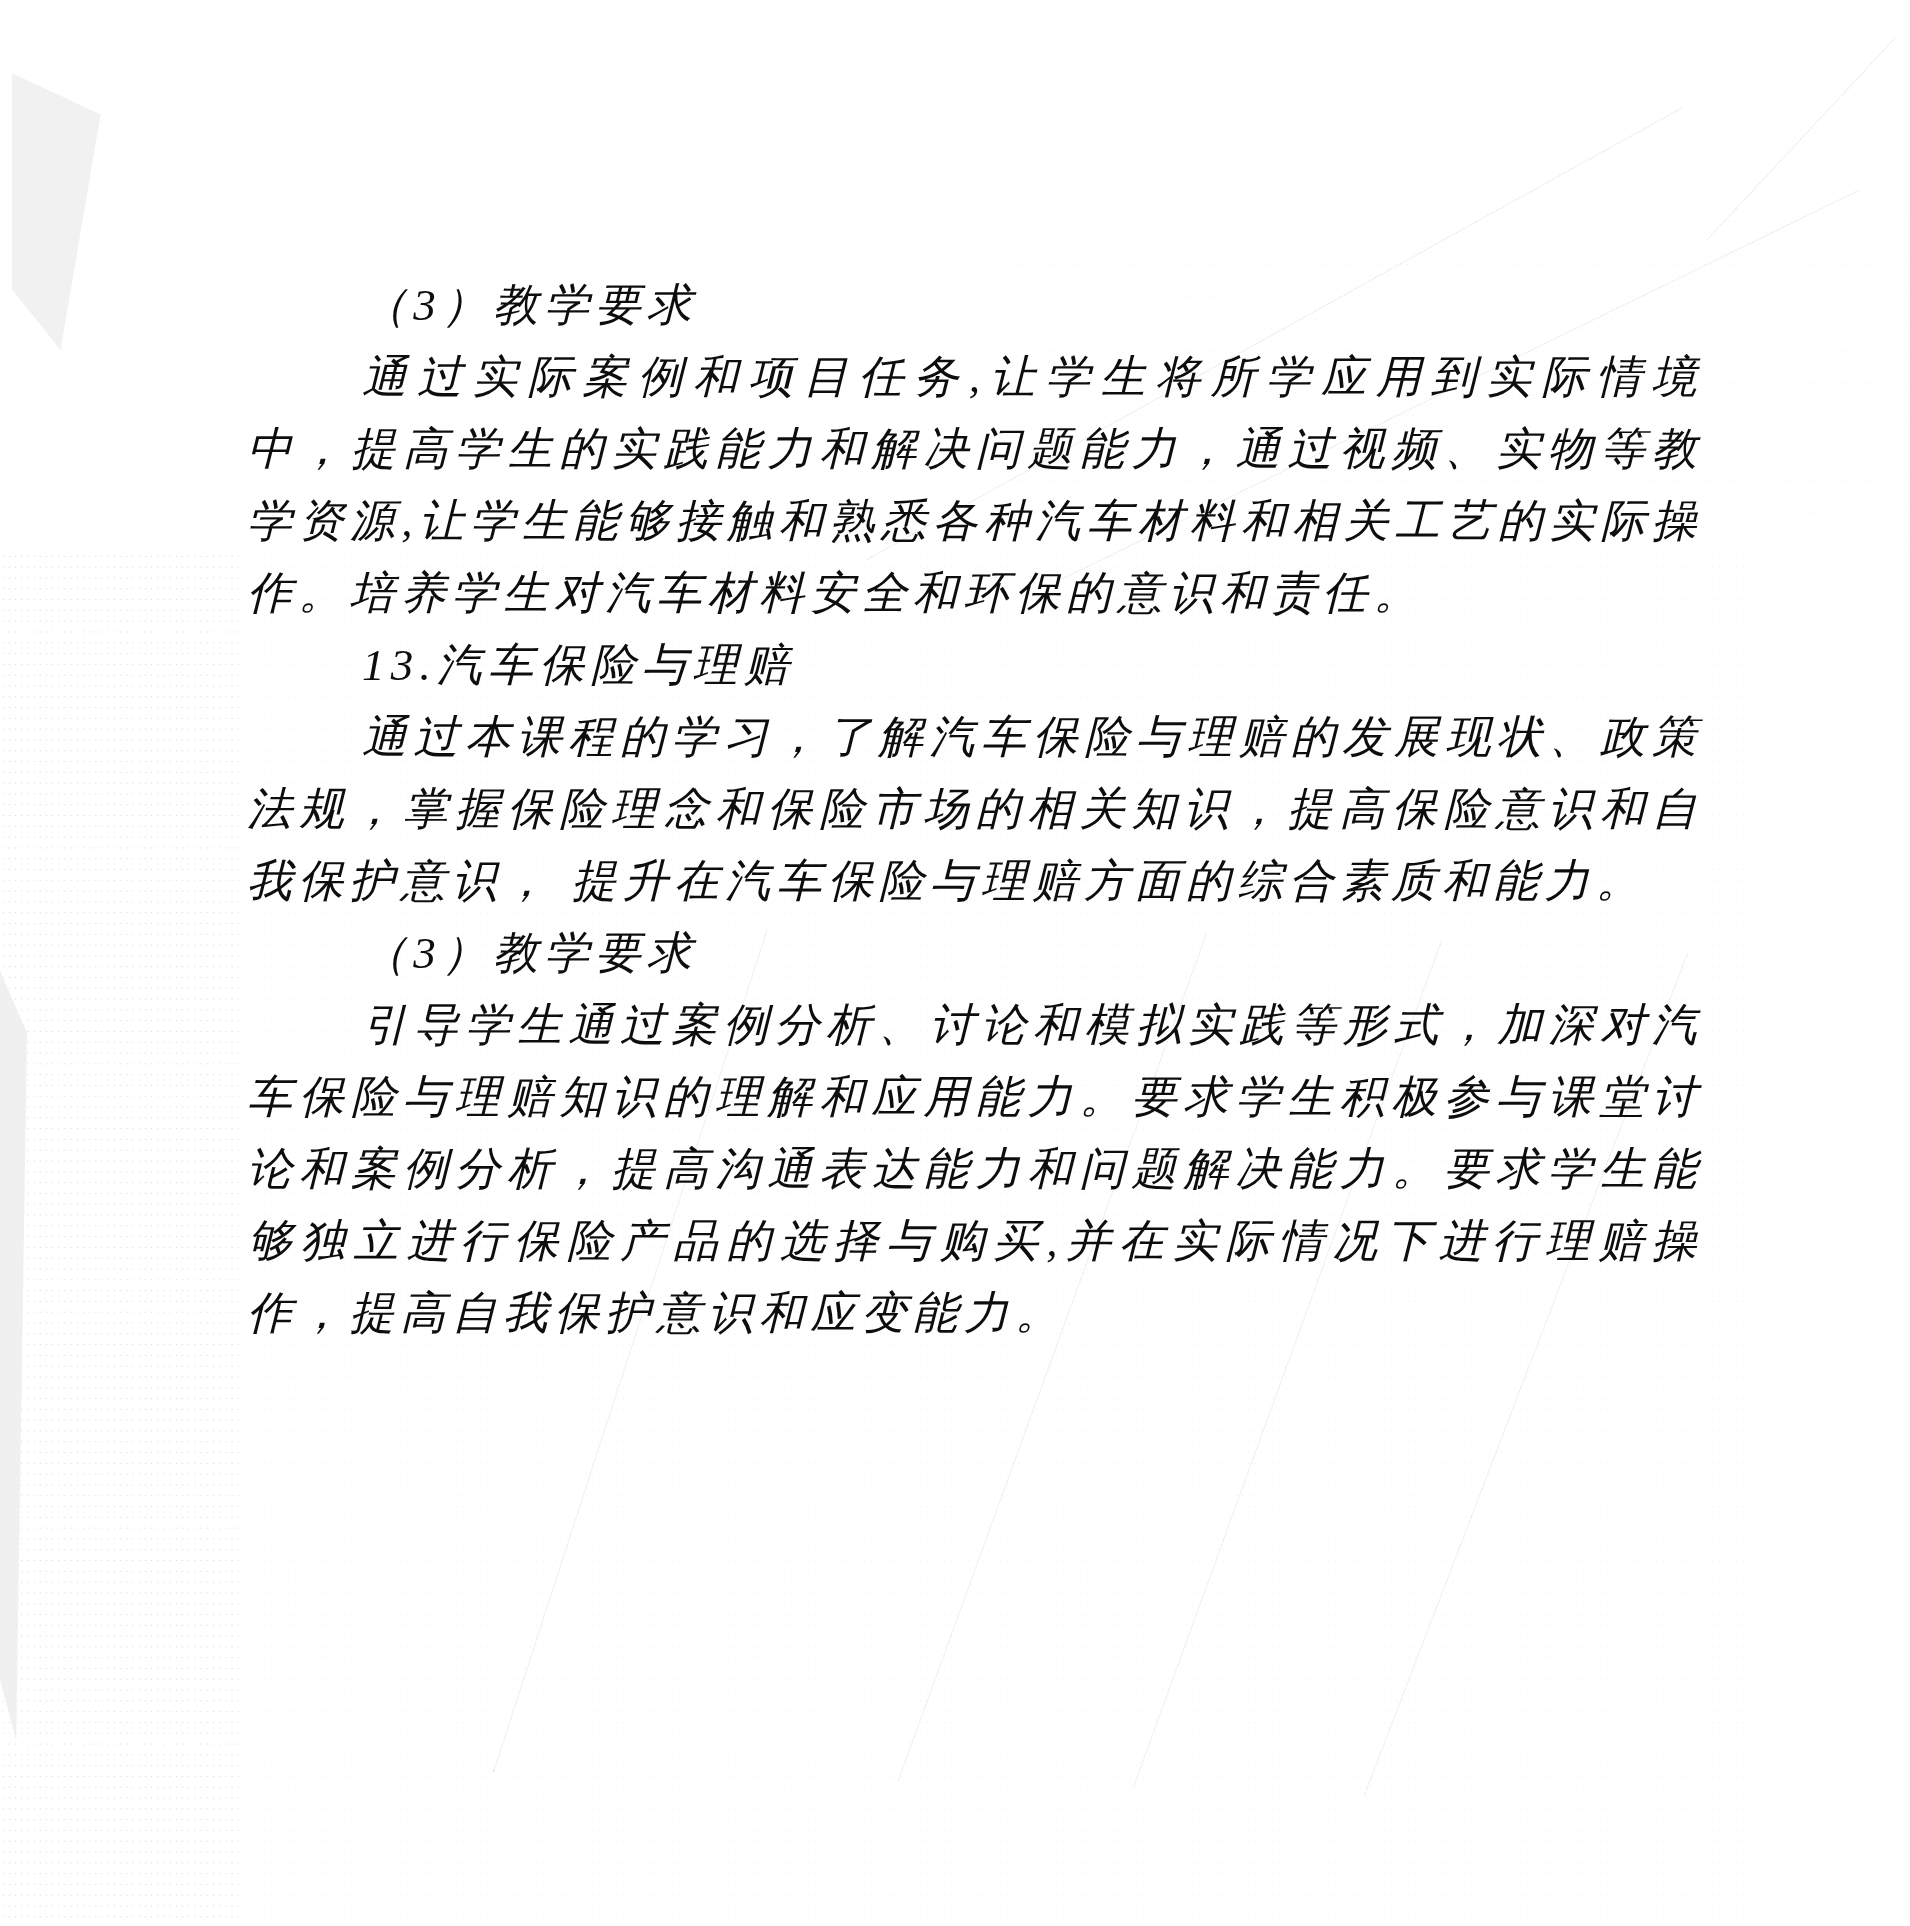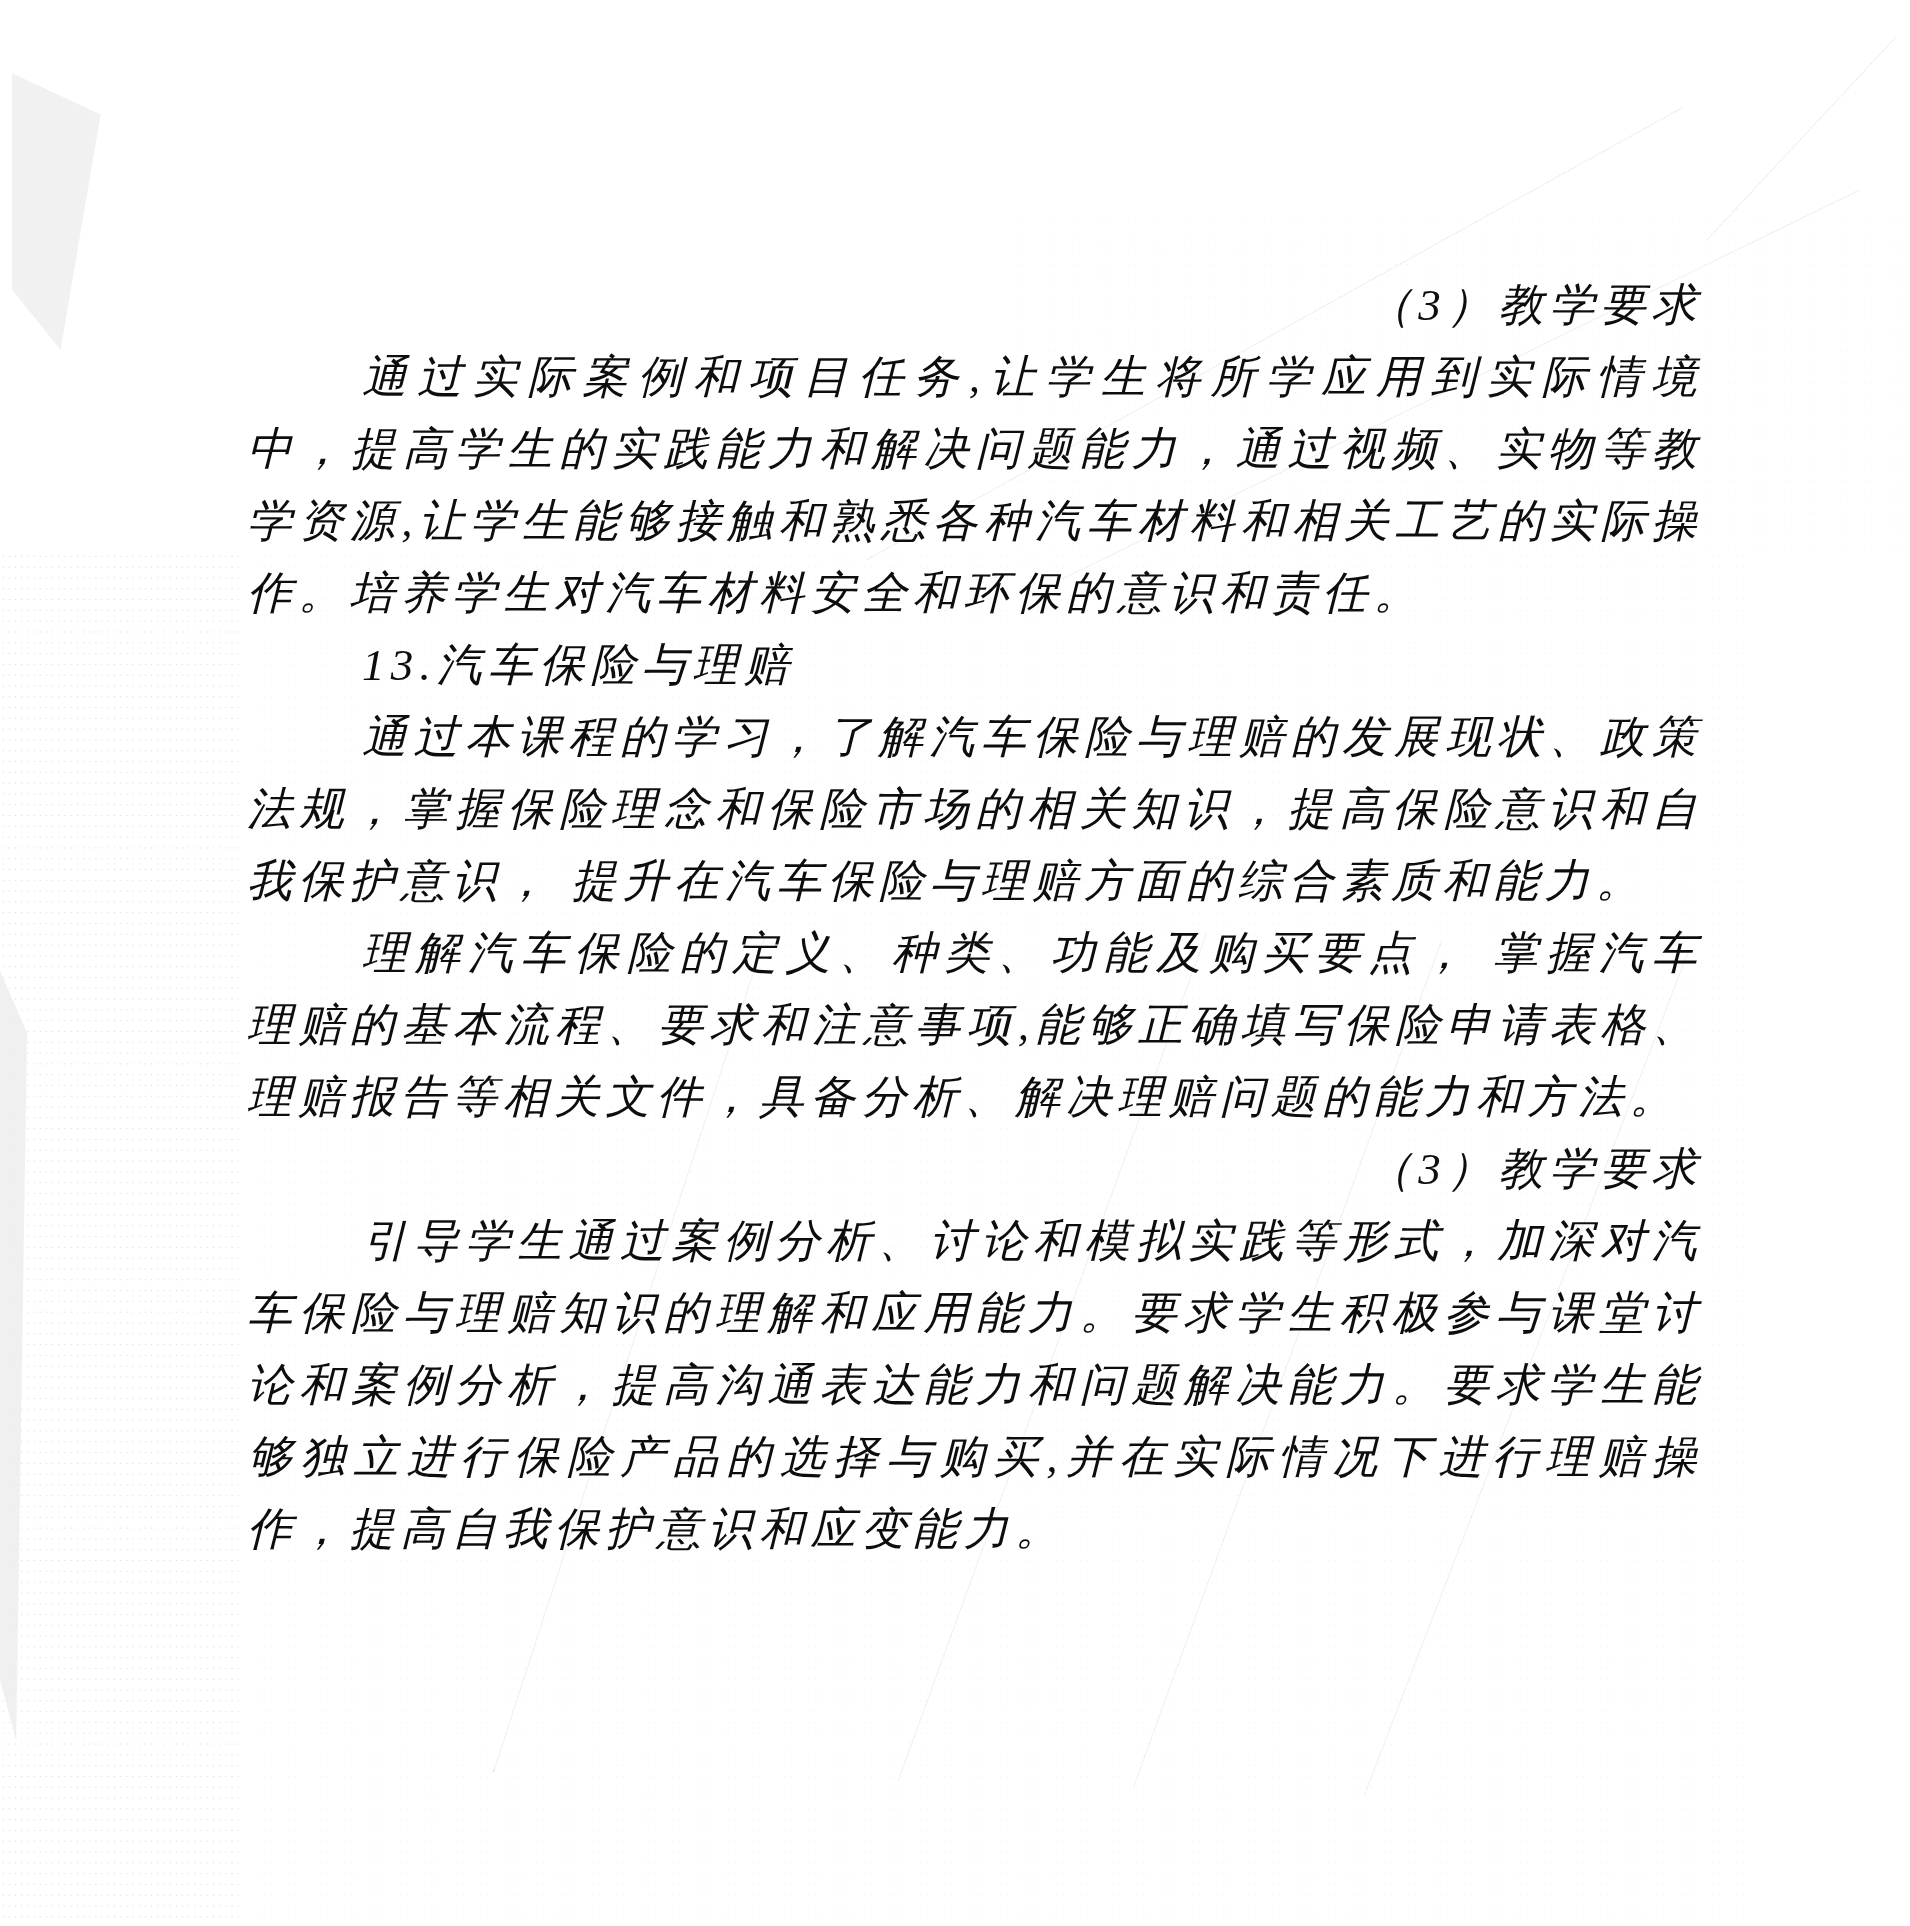--- a/index.html
+++ b/index.html
@@ -61,21 +61,21 @@
     line-height: 72px;
     letter-spacing: 6.2px;
     color: #0d0d0d;
     font-style: italic;             
     text-align: justify;
   }
   .content p {
     margin: 0;
     text-indent: 115px;
   }
-  .content p.head { text-align: right; }
+  .content p.head { text-align: left; }
   .content p.head-bold { text-align: left; font-weight: normal; }
 </style>
 </head>
 <body>
 
 <div class="page">
 
   <div class="dots" id="dots-top"></div>
   <div class="dots" id="dots-left"></div>
   <div class="dots" id="dots-main"></div>
@@ -89,20 +89,19 @@
 
   <div class="diag" id="diag-8"></div>
   <div class="wedge" id="wedge-a"></div>
   <div class="wedge" id="wedge-b"></div>
 
   <main class="content">
     <p class="head">（3）教学要求</p>
     <p class="body">通过实际案例和项目任务,让学生将所学应用到实际情境中，提高学生的实践能力和解决问题能力，通过视频、实物等教学资源,让学生能够接触和熟悉各种汽车材料和相关工艺的实际操作。培养学生对汽车材料安全和环保的意识和责任。</p>
     <p class="head-bold">13.汽车保险与理赔</p>
     <p class="body">通过本课程的学习，了解汽车保险与理赔的发展现状、政策法规，掌握保险理念和保险市场的相关知识，提高保险意识和自我保护意识， 提升在汽车保险与理赔方面的综合素质和能力。</p>
-    <p class="body">理解汽车保险的定义、种类、功能及购买要点， 掌握汽车理赔的基本流程、要求和注意事项,能够正确填写保险申请表格、理赔报告等相关文件，具备分析、解决理赔问题的能力和方法。</p>
     <p class="head">（3）教学要求</p>
     <p class="body">引导学生通过案例分析、讨论和模拟实践等形式，加深对汽车保险与理赔知识的理解和应用能力。要求学生积极参与课堂讨论和案例分析，提高沟通表达能力和问题解决能力。要求学生能够独立进行保险产品的选择与购买,并在实际情况下进行理赔操作，提高自我保护意识和应变能力。</p>
 
   </main>
 
 </div>
 
 
 </body></html>

